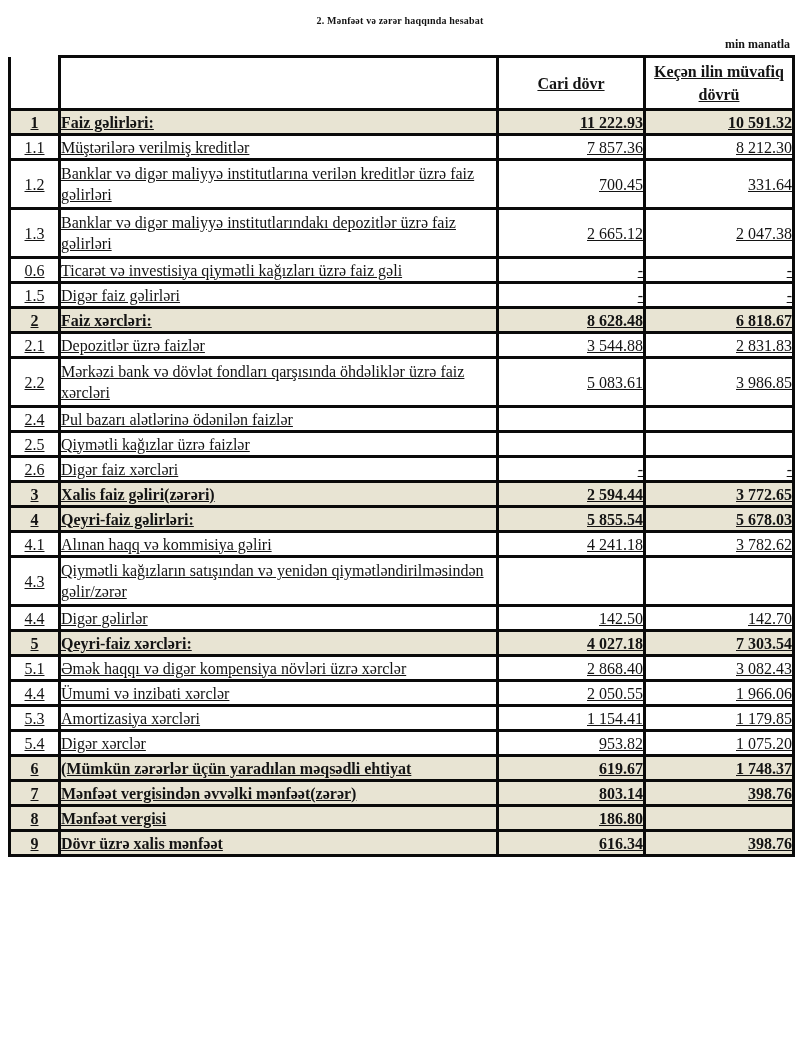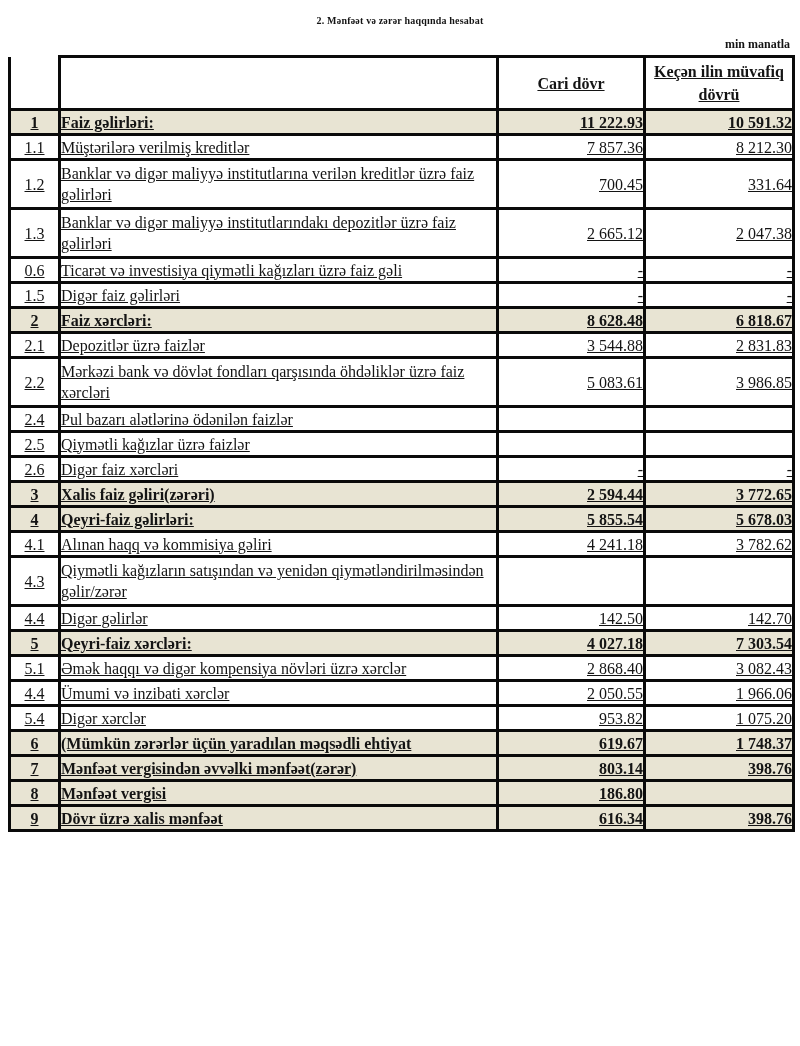--- a/index.html
+++ b/index.html
@@ -208,20 +208,26 @@
         <td class="td-val">2 868.40</td>
         <td class="td-val">3 082.43</td>
       </tr>
       <tr class="data-row">
         <td class="td-no">4.4</td>
         <td class="td-label">Ümumi və inzibati xərclər</td>
         <td class="td-val">2 050.55</td>
         <td class="td-val">1 966.06</td>
       </tr>
       <tr class="data-row">
+        <td class="td-no">5.3</td>
+        <td class="td-label">Amortizasiya xərcləri</td>
+        <td class="td-val">1 154.41</td>
+        <td class="td-val">1 179.85</td>
+      </tr>
+      <tr class="data-row">
         <td class="td-no">5.4</td>
         <td class="td-label">Digər xərclər</td>
         <td class="td-val">953.82</td>
         <td class="td-val">1 075.20</td>
       </tr>
       <tr class="data-row shaded">
         <td class="td-no">6</td>
         <td class="td-label clip">(Mümkün zərərlər üçün yaradılan məqsədli ehtiyat</td>
         <td class="td-val">619.67</td>
         <td class="td-val">1 748.37</td>

